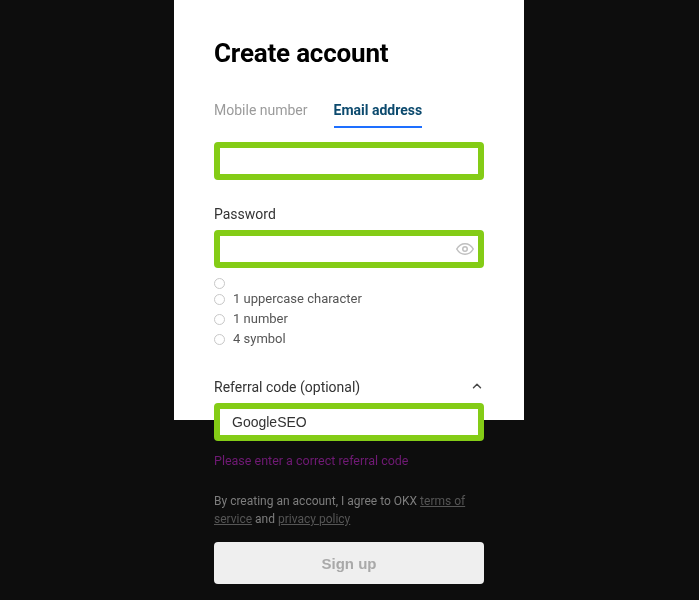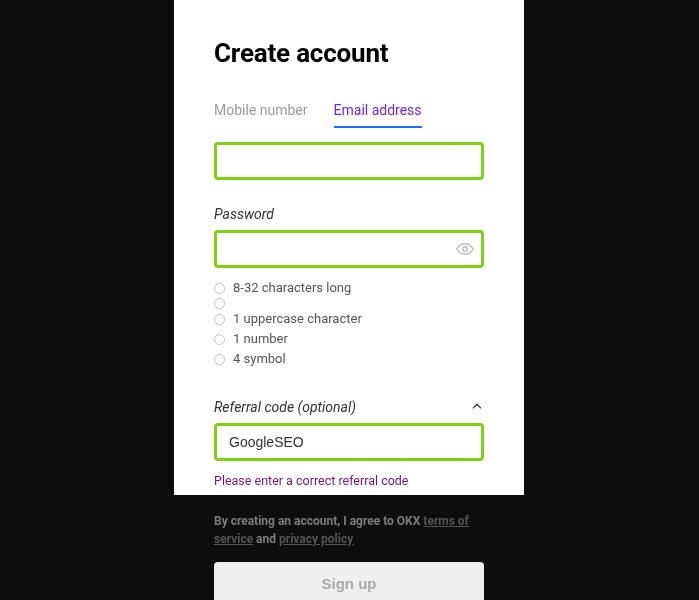--- a/index.html
+++ b/index.html
@@ -8,21 +8,21 @@
       font-family: -apple-system, BlinkMacSystemFont, "Segoe UI", Roboto, Helvetica, Arial, sans-serif;
       width: 699px;
       height: 600px;
       overflow: hidden;
       display: flex;
       justify-content: center;
     }
     .card {
       background: #fff;
       width: 350px;
-      height: 495px;
+      height: 420px;
       padding: 38px 40px 0 40px;
       margin-left: -1px;
     }
     .title {
       font-size: 26px;
       font-weight: 700;
       color: #000;
       margin-bottom: 34px;
       letter-spacing: -0.2px;
     }
@@ -32,39 +32,38 @@
       margin-bottom: 14px;
     }
     .tab {
       font-size: 14px;
       color: #9b9b9b;
       padding-bottom: 8px;
       cursor: pointer;
       border-bottom: 2px solid transparent;
     }
     .tab.active {
-      color: #6d28d9;
-      font-weight: 400;
+      color: #0c4a6e;
+      font-weight: 700;
       border-bottom: 2px solid #1e6fff;
     }
     .input {
       width: 100%;
       height: 38px;
-      border: 3px solid #84cc16;
+      border: 6px solid #84cc16;
       border-radius: 4px;
       padding: 0 12px;
       font-size: 14px;
       color: #333;
       outline: none;
     }
     .section-label {
       font-size: 14px;
       color: #333;
       margin-bottom: 8px;
-      font-style: italic;
     }
     .gap { height: 26px; }
     .pw-wrap {
       position: relative;
     }
     .eye {
       position: absolute;
       right: 10px;
       top: 50%;
       transform: translateY(-50%);
@@ -104,21 +103,20 @@
     .error {
       color: #701a75;
       font-size: 12.5px;
       margin-top: 12px;
     }
     .consent {
       font-size: 12px;
       color: #7d7d7d;
       line-height: 1.5;
       margin-top: 24px;
-      font-weight: bold;
     }
     .consent a {
       color: #555;
       text-decoration: underline;
     }
     .signup-btn {
       width: 100%;
       height: 42px;
       margin-top: 14px;
       background: #efefef;
@@ -152,24 +150,20 @@
       <svg width="18" height="18" viewBox="0 0 24 24" fill="none" stroke="currentColor" stroke-width="2">
         <path d="M1 12s4-7 11-7 11 7 11 7-4 7-11 7S1 12 1 12z"></path>
           <circle cx="12" cy="12" r="3"></circle>
       </svg>
     </span>
   </div>
 
   <ul class="rules">
     <li>
         <span class="circle"></span>
-        <span>8-32 characters long</span>
-      </li>
-    <li>
-        <span class="circle"></span>
       </li>
     <li>
         <span class="circle"></span>
         <span>1 uppercase character</span>
       </li>
     <li>
         <span class="circle"></span>
         <span>1 number</span>
       </li>
     <li>

